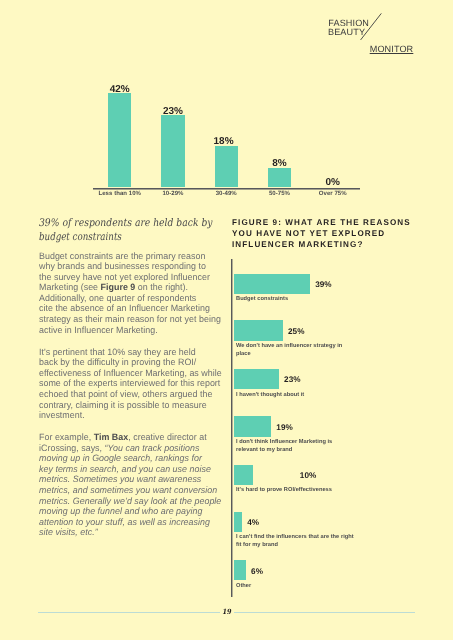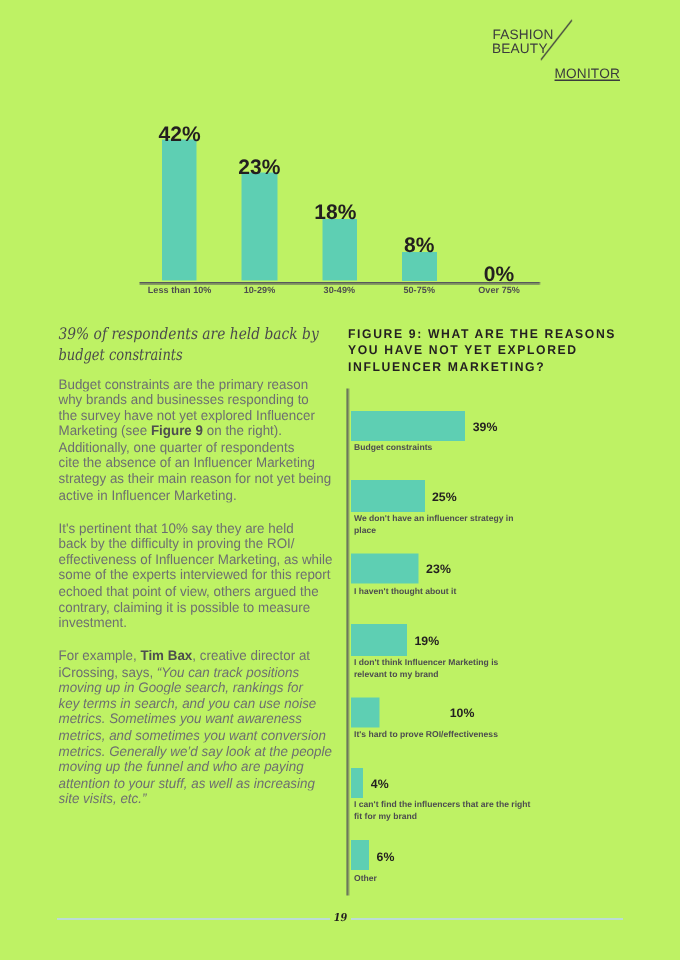--- a/index.html
+++ b/index.html
@@ -1,19 +1,19 @@
 <!DOCTYPE html>
 <html><head>
 <meta charset="utf-8">
 <style>
   html,body{margin:0;padding:0;}
   body{width:453px;height:640px;background:#ffffff;overflow:hidden;
        font-family:"Liberation Sans",sans-serif;-webkit-font-smoothing:antialiased;
        text-rendering:geometricPrecision;}
-  .page{position:relative;width:453px;height:640px;background:#bef264;}
+  .page{position:relative;width:453px;height:640px;background:#fef9c3;}
   .page *{will-change:opacity;}
 
   
   .logo{position:absolute;left:328px;top:13px;width:92px;height:30px;}
   .logo-txt{position:absolute;left:0;top:0;font-family:"Liberation Sans",sans-serif;
             font-size:9.1px;letter-spacing:0.12px;color:#3b3b3d;line-height:9.1px;
             white-space:nowrap;}
   .logo-l1{position:absolute;left:0.3px;top:6.4px;}
   .logo-l2{position:absolute;left:0px;top:14.7px;}
   .logo-l3{position:absolute;left:41.7px;top:32px;text-decoration:underline;}
@@ -24,21 +24,21 @@
             font-size:8.4px;letter-spacing:1.13px;line-height:11.1px;color:#231f20;
             white-space:nowrap;}
   .figtitle .ln{display:block;}
 
   
   .f8{position:absolute;left:0;top:0;width:453px;height:200px;}
   .axis-h{position:absolute;background:#58595b;height:1px;}
   .axis-h::after{content:"";position:absolute;left:0;top:1px;width:100%;height:1px;
                  background:rgba(88,89,91,0.55);}
   .vbar{position:absolute;background:#5ECFB3;}
-  .vval{position:absolute;font-size:14px;font-weight:bold;color:#231f20;text-align:center;
+  .vval{position:absolute;font-size:10px;font-weight:bold;color:#231f20;text-align:center;
         letter-spacing:0.05px;line-height:7.8px;}
   .vcat{position:absolute;font-size:6.05px;font-weight:bold;color:#4d4d4f;text-align:center;
         letter-spacing:0.04px;line-height:6.05px;}
 
   
   .heading{position:absolute;left:39.3px;top:215.8px;width:220px;
            font-family:"DejaVu Serif",serif;font-stretch:condensed;font-style:italic;
            font-size:10.6px;line-height:14.05px;color:#4a4a4c;letter-spacing:0;}
   .heading .ln{transform:scaleX(0.967);transform-origin:0 0;}
   .heading .ln:nth-child(2){transform:scaleX(0.91);}

